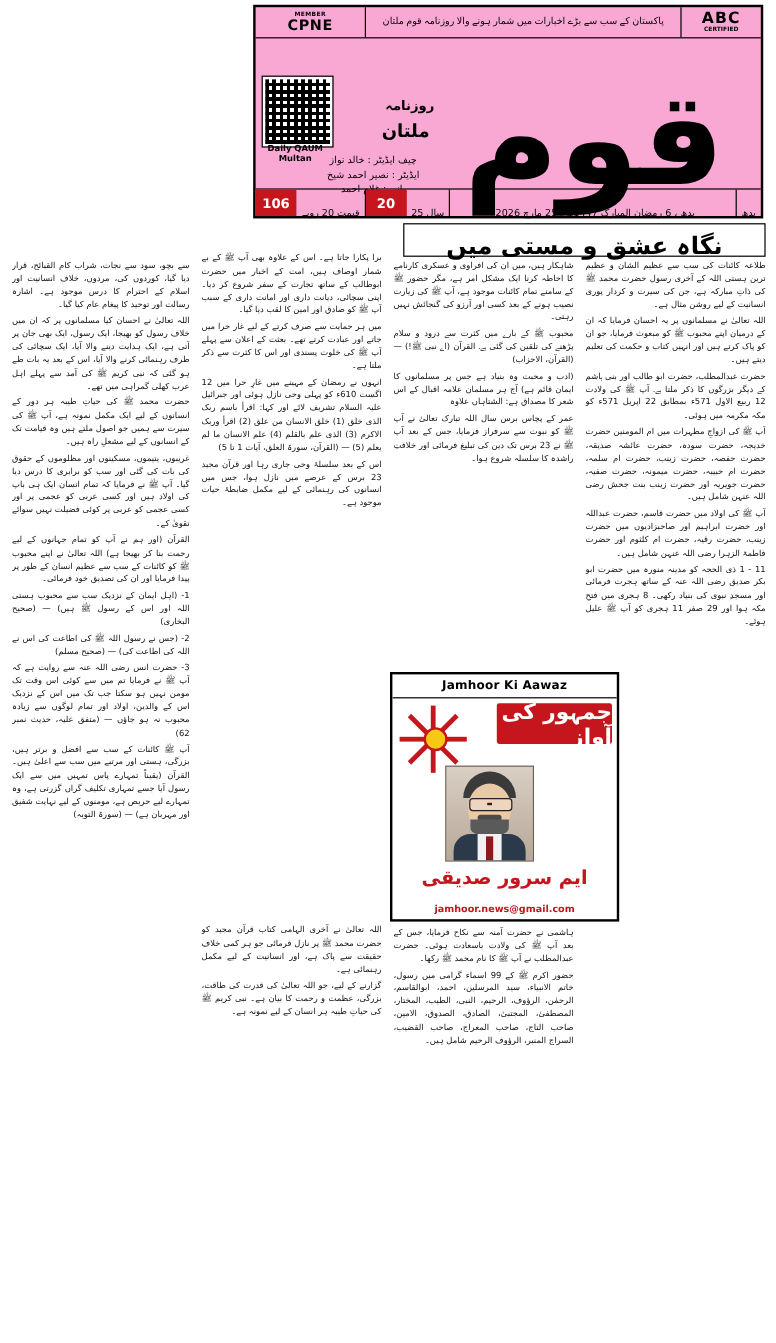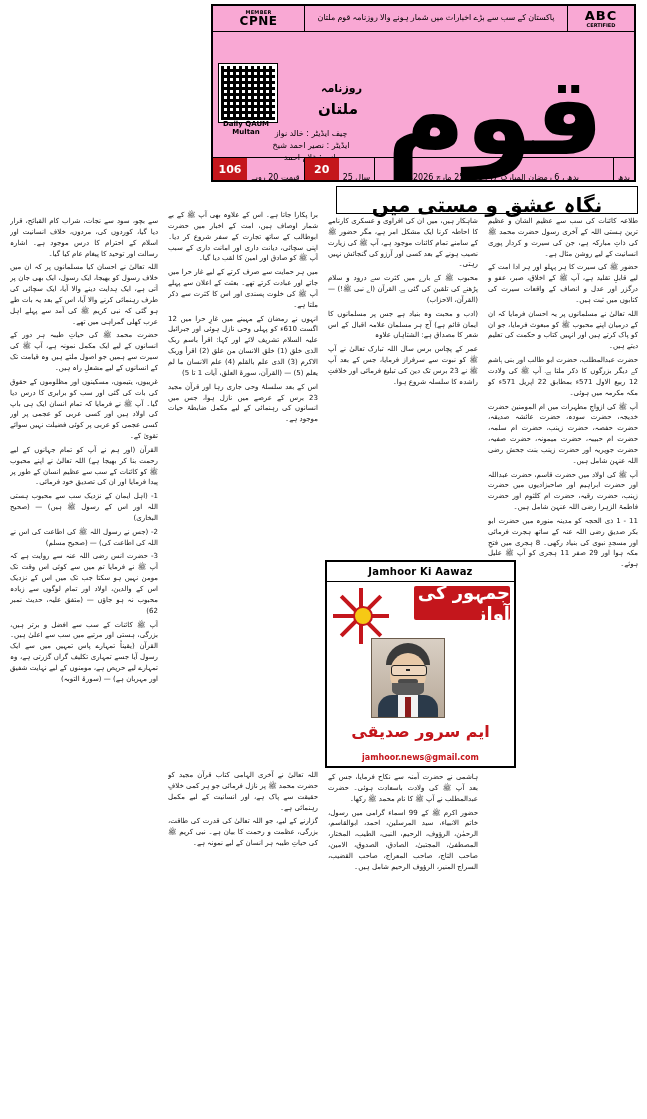--- a/index.html
+++ b/index.html
@@ -22,21 +22,21 @@
     border-bottom:1px solid #000; box-sizing:border-box; display:flex;
   }
   .mh-member{
     width:92px; border-right:1px solid #000; box-sizing:border-box;
     display:flex; flex-direction:column; align-items:center; justify-content:center;
     font-size:5px; line-height:1.05; font-weight:bold; letter-spacing:.3px;
   }
   .mh-member .cpne{font-size:12px; letter-spacing:.5px;}
   .mh-urdu-strip{
     flex:1; display:flex; align-items:center; justify-content:center;
-    font-size:8px; direction:rtl; font-family:Liberation Sans, sans-serif;
+    font-size:8px; direction:rtl; font-family:Liberation Serif, serif;
     border-right:1px solid #000; box-sizing:border-box;
     padding:0 4px; text-align:center; line-height:1.1;
   }
   .mh-abc{
     width:66px; display:flex; flex-direction:column; align-items:center; justify-content:center;
     font-size:5px; font-weight:bold; line-height:1.1;
   }
   .mh-abc .abc-big{font-size:13px; letter-spacing:1px;}
 
   .mh-body{
@@ -217,21 +217,20 @@
       <div class="mh-bb-num">106</div>
     </div>
   </div>
 
   <div class="headline-bar">
     <span>نگاہ عشق و مستی میں</span>
   </div>
 
   <div class="col c4">
     <p>طلاعہ کائنات کی سب سے عظیم الشان و عظیم ترین ہستی اللہ کے آخری رسول حضرت محمد ﷺ کی ذاتِ مبارکہ ہے، جن کی سیرت و کردار پوری انسانیت کے لیے روشن مثال ہے۔</p>
-    <p>حضور ﷺ کی سیرت کا ہر پہلو اور ہر ادا امت کے لیے قابلِ تقلید ہے، آپ ﷺ کے اخلاق، صبر، عفو و درگزر اور عدل و انصاف کے واقعات سیرت کی کتابوں میں ثبت ہیں۔</p>
     <p>اللہ تعالیٰ نے مسلمانوں پر یہ احسان فرمایا کہ ان کے درمیان اپنے محبوب ﷺ کو مبعوث فرمایا، جو ان کو پاک کرتے ہیں اور انہیں کتاب و حکمت کی تعلیم دیتے ہیں۔</p>
     <p>حضرت عبدالمطلب، حضرت ابو طالب اور بنی ہاشم کے دیگر بزرگوں کا ذکر ملتا ہے۔ آپ ﷺ کی ولادت 12 ربیع الاول 571ء بمطابق 22 اپریل 571ء کو مکہ مکرمہ میں ہوئی۔</p>
     <p>آپ ﷺ کی ازواجِ مطہرات میں ام المومنین حضرت خدیجہ، حضرت سودہ، حضرت عائشہ صدیقہ، حضرت حفصہ، حضرت زینب، حضرت ام سلمہ، حضرت ام حبیبہ، حضرت میمونہ، حضرت صفیہ، حضرت جویریہ اور حضرت زینب بنت جحش رضی اللہ عنہن شامل ہیں۔</p>
     <p>آپ ﷺ کی اولاد میں حضرت قاسم، حضرت عبداللہ اور حضرت ابراہیم اور صاحبزادیوں میں حضرت زینب، حضرت رقیہ، حضرت ام کلثوم اور حضرت فاطمۃ الزہرا رضی اللہ عنہن شامل ہیں۔</p>
     <p>11 - 1 ذی الحجہ کو مدینہ منورہ میں حضرت ابو بکر صدیق رضی اللہ عنہ کے ساتھ ہجرت فرمائی اور مسجدِ نبوی کی بنیاد رکھی۔ 8 ہجری میں فتحِ مکہ ہوا اور 29 صفر 11 ہجری کو آپ ﷺ علیل ہوئے۔</p>
   </div>
 
   <div class="col c3" style="height:335px">
     <p>شاہکار ہیں، میں ان کی افراوی و عسکری کارنامے کا احاطہ کرنا ایک مشکل امر ہے، مگر حضور ﷺ کے سامنے تمام کائنات موجود ہے، آپ ﷺ کی زیارت نصیب ہونے کے بعد کسی اور آرزو کی گنجائش نہیں رہتی۔</p>
     <p>محبوب ﷺ کے بارے میں کثرت سے درود و سلام پڑھنے کی تلقین کی گئی ہے۔ القرآن (اے نبی ﷺ!) — (القرآن، الاحزاب)</p>

